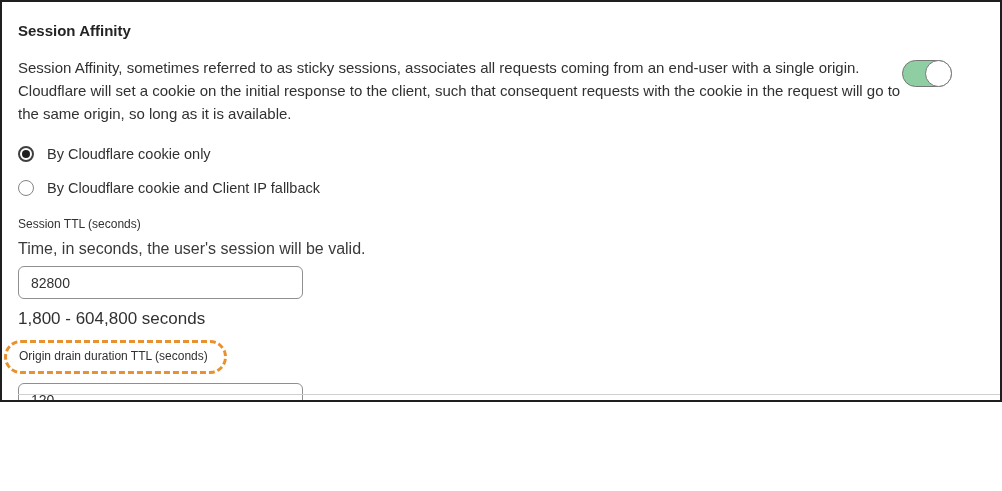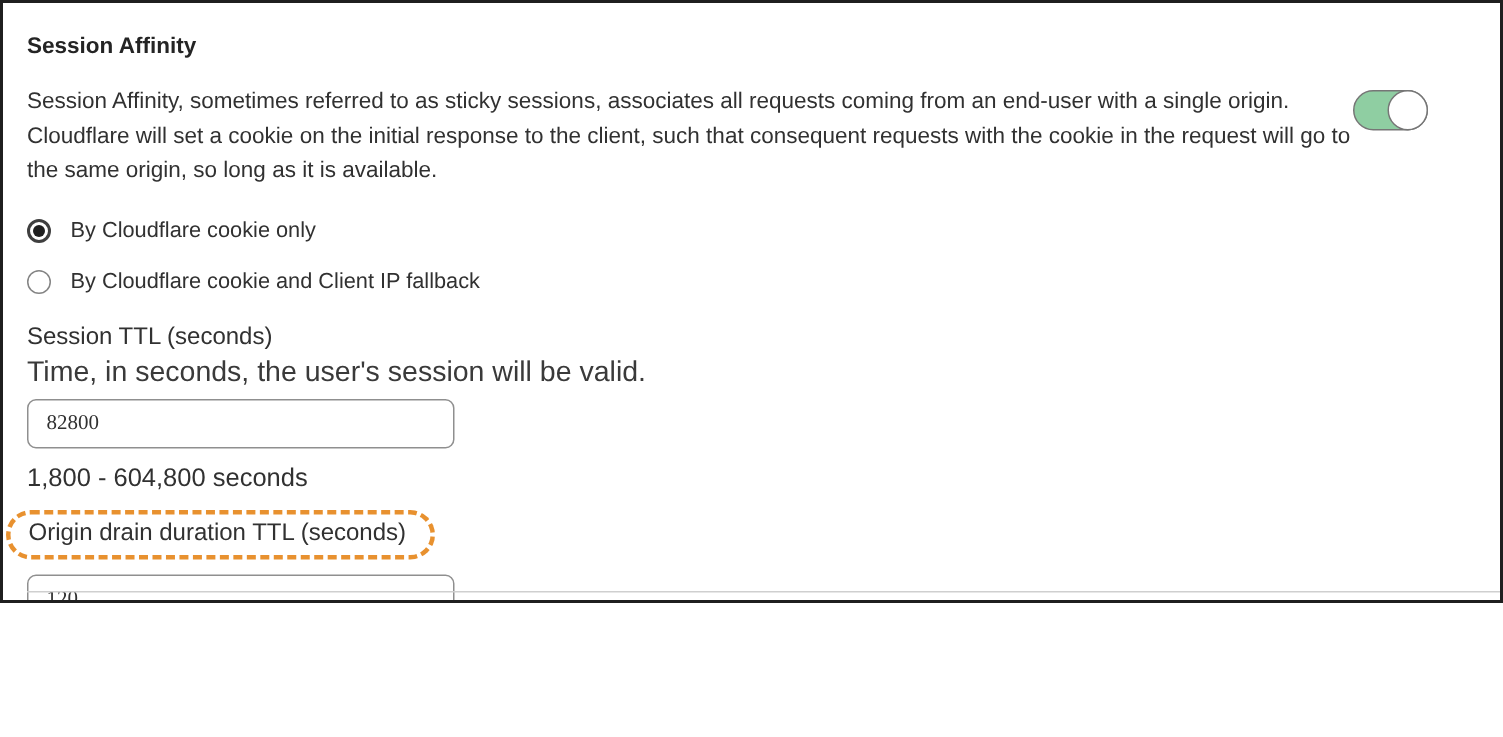--- a/index.html
+++ b/index.html
@@ -33,27 +33,27 @@
     width:16px; height:16px; border-radius:50%; border:1.5px solid #848484;
     box-sizing:border-box; position:relative; flex-shrink:0; background:#fff;
   }
   .radio-row.selected .radio-circle { border-color:#3f3f3f; border-width:2px; }
   .radio-row.selected .radio-circle::after {
     content:""; width:8px; height:8px; border-radius:50%; background:#1f1f1f;
     position:absolute; left:50%; top:50%; transform:translate(-50%,-50%);
   }
   .radio-label { font-size:14.5px; margin-left:13px; color:#313131; }
 
-  .field-label { font-size:16px; line-height:19px; color:#313131; }
+  .field-label { font-size:12px; line-height:19px; color:#313131; }
   .field-label-1 { margin-top:19px; }
-  .help { font-size:19px; line-height:15px; margin-top:7px; color:#3a3a3a; }
+  .help { font-size:16px; line-height:15px; margin-top:7px; color:#3a3a3a; }
   .ttl-input {
     display:block; width:285px; height:33px; box-sizing:border-box;
     border:1px solid #8f8f8f; border-radius:6px; padding:12px 12px;
-    font-family:Liberation Serif, serif; font-size:14px; color:#313131;
+    font-family:Liberation Sans, sans-serif; font-size:14px; color:#313131;
     margin-top:10px; outline:none; background:#fff;
   }
   .hint { font-size:17px; line-height:15px; margin-top:12px; color:#313131; }
 
   .oval-wrap { margin-top:14px; height:33px; }
   .highlight-oval {
     display:inline-block; border:3px dashed #E8912F; border-radius:17px;
     padding:3px 16px 5px 12px; position:relative; left:-14px; background:transparent;
   }
 

